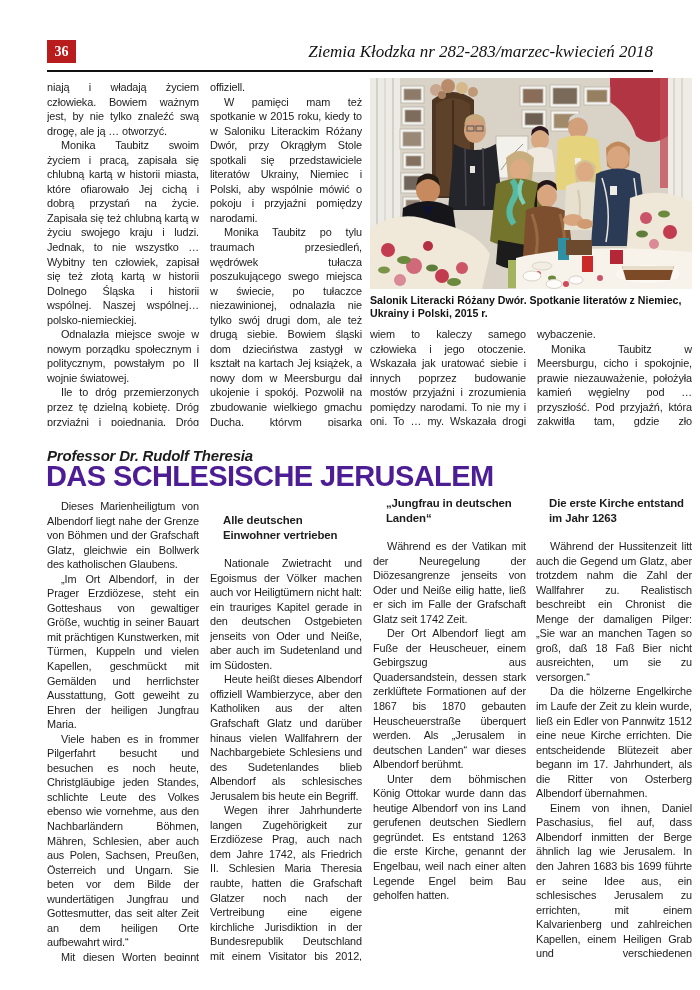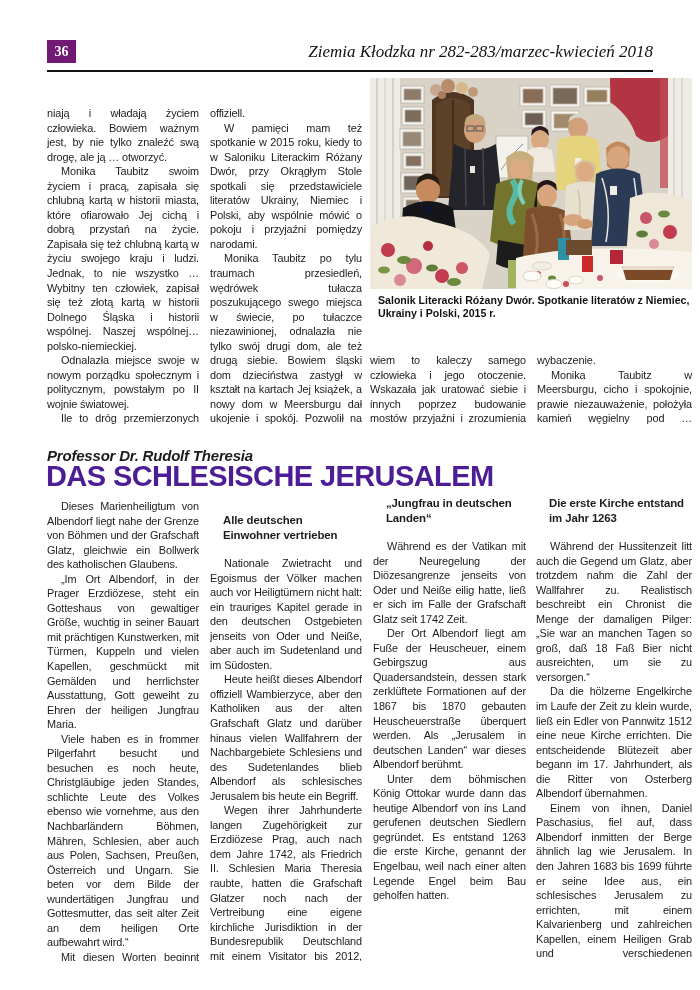--- a/index.html
+++ b/index.html
@@ -6,45 +6,45 @@
   body{
     width:700px;height:990px;background:#ffffff;position:relative;
     font-family:"Liberation Sans",sans-serif;color:#1c1c1c;
     -webkit-font-smoothing:antialiased;overflow:hidden;
   }
   .page{position:absolute;inset:0;}
 
   
   .hdr{position:absolute;left:47px;right:47px;top:40px;height:30px;
        border-bottom:2px solid #111;}
-  .pagenum{position:absolute;left:0;top:0;width:29px;height:23px;background:#701a75;
+  .pagenum{position:absolute;left:0;top:0;width:29px;height:23px;background:#b91c1c;
        color:#fff;font-family:"Liberation Serif",serif;font-weight:bold;font-size:14px;
        display:flex;align-items:center;justify-content:center;}
   .masthead{position:absolute;right:0;top:2px;font-family:"Liberation Serif",serif;
        font-style:italic;font-size:17px;color:#111;white-space:nowrap;margin-left:48px;}
 
   
   .col{position:absolute;overflow:hidden;text-align:justify;
        font-size:10.9px;line-height:14.55px;letter-spacing:-0.12px;hyphens:auto;}
   .col p{margin:0;text-indent:14px;}
-  .cont p:first-child{text-indent:0;margin-top:26px;}
+  .cont p:first-child{text-indent:0;}
   .plist p{margin:0;text-indent:14px;}
   .plist.cont p:first-child{text-indent:0;}
 
   .tc1{left:47px;top:80px;width:152px;height:346px;}
   .tc2{left:210px;top:80px;width:152px;height:346px;}
   .tc3{left:370px;top:327px;width:156px;height:100px;}
   .tc4{left:537px;top:327px;width:155px;height:100px;}
 
   
   .photo{position:absolute;left:370px;top:78px;width:322px;height:211px;
          background:#d9d2c6;overflow:hidden;}
   .photo svg{display:block;}
   .caption{position:absolute;left:370px;top:294px;width:322px;
-           font-weight:bold;font-size:10.6px;line-height:13px;color:#111;margin-left:8px;}
+           font-weight:bold;font-size:10.6px;line-height:13px;color:#111;}
 
   
   .byline{position:absolute;left:47px;top:447px;font-size:15px;font-weight:bold;
           font-style:italic;letter-spacing:-0.2px;}
   .title{position:absolute;left:46px;top:460px;margin:0;font-size:29px;
          font-weight:bold;letter-spacing:-0.6px;color:#4c1d95;}
 
   
   .mc1{left:47px;top:499px;width:152px;height:462px;}
   .mc2{left:210px;top:499px;width:152px;height:462px;}

